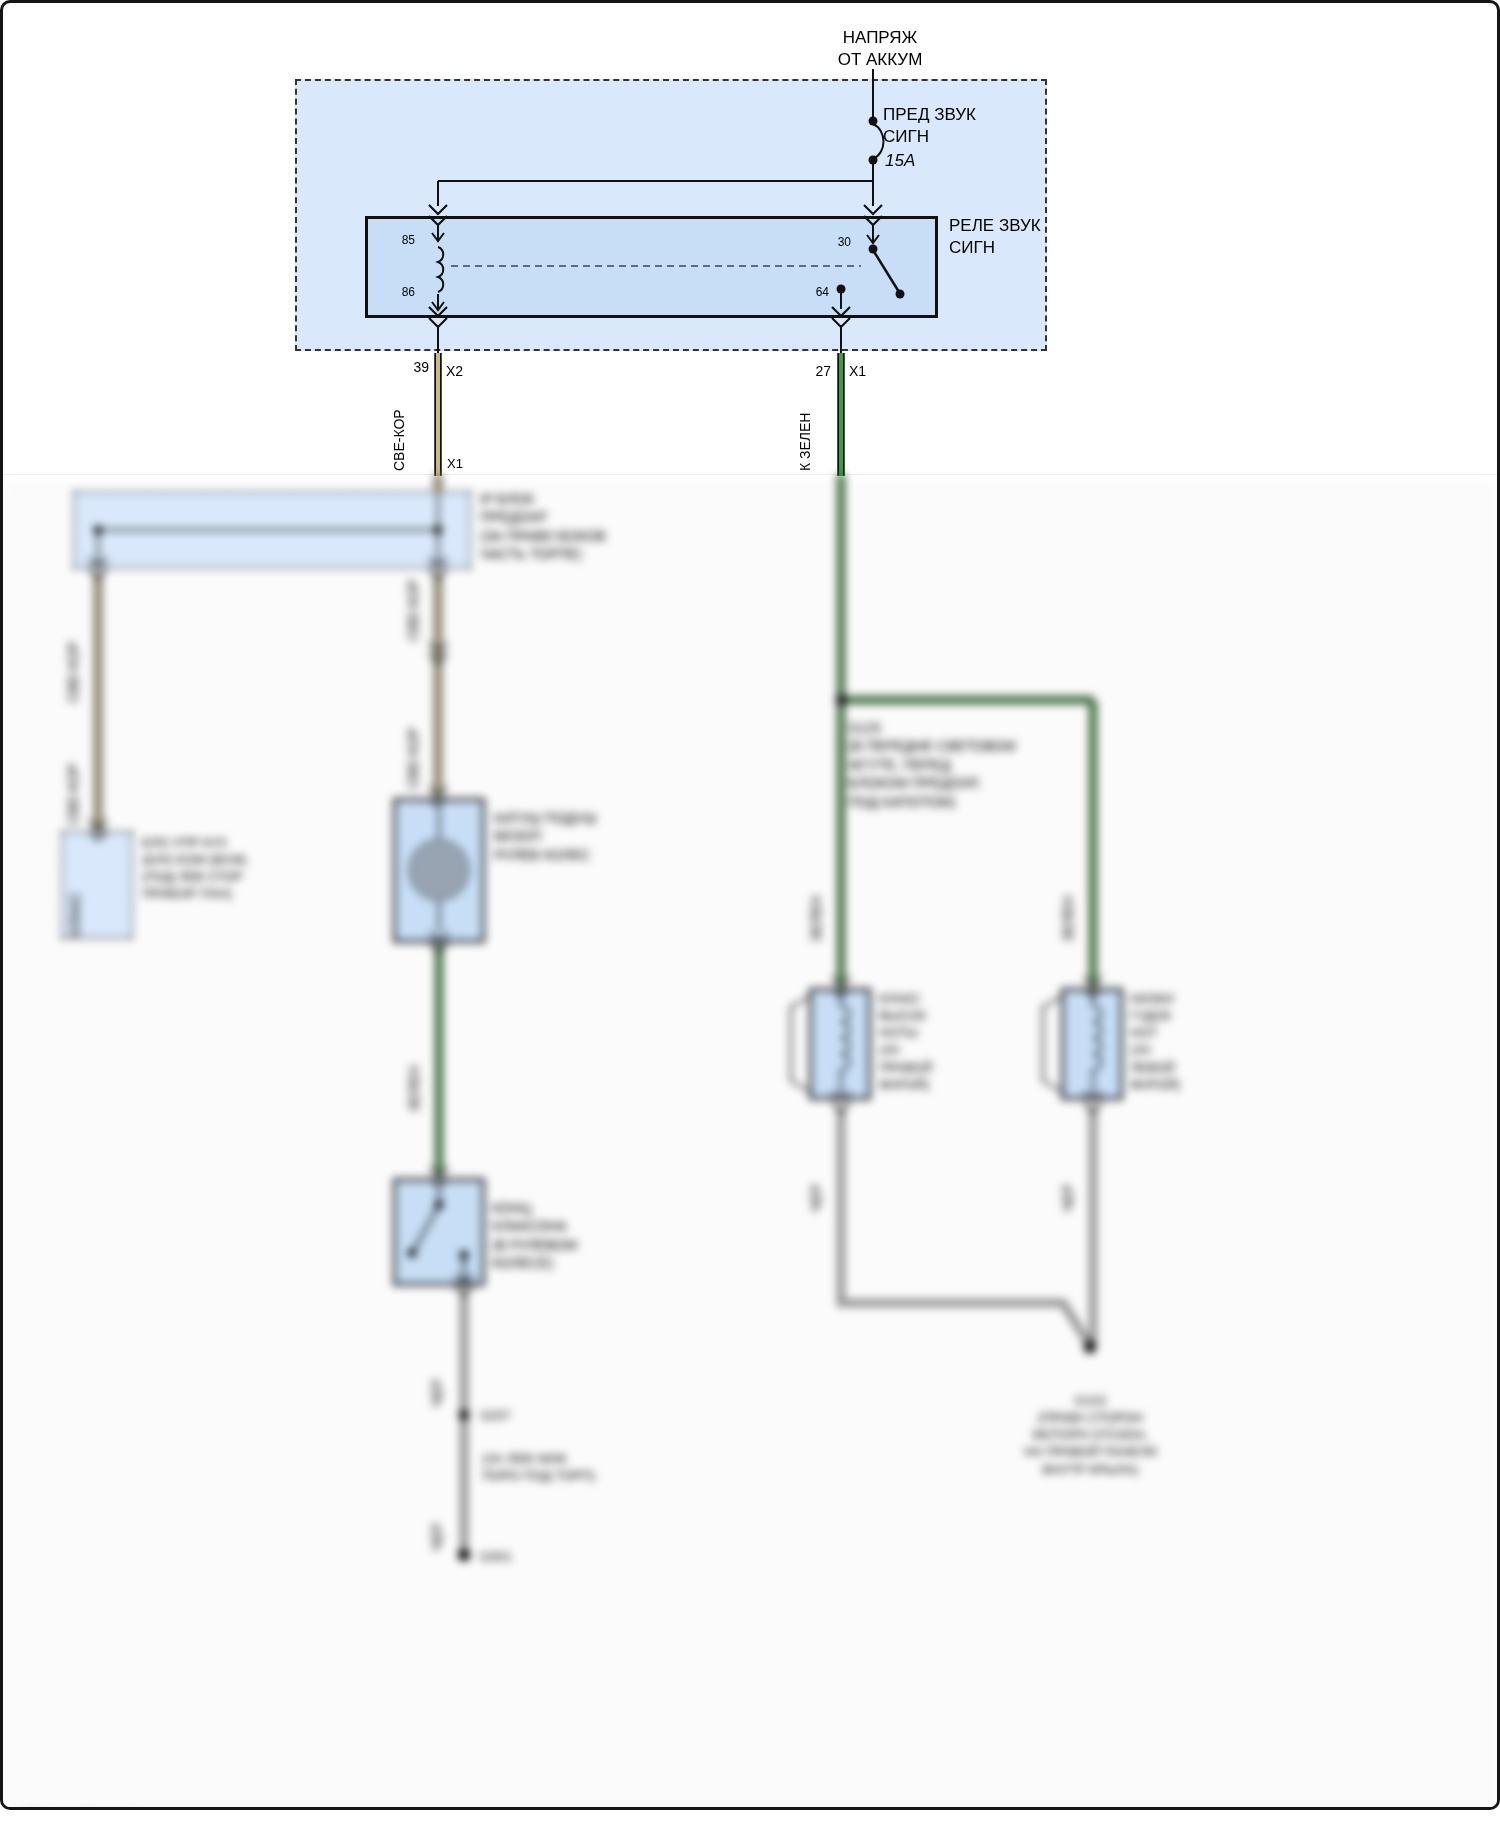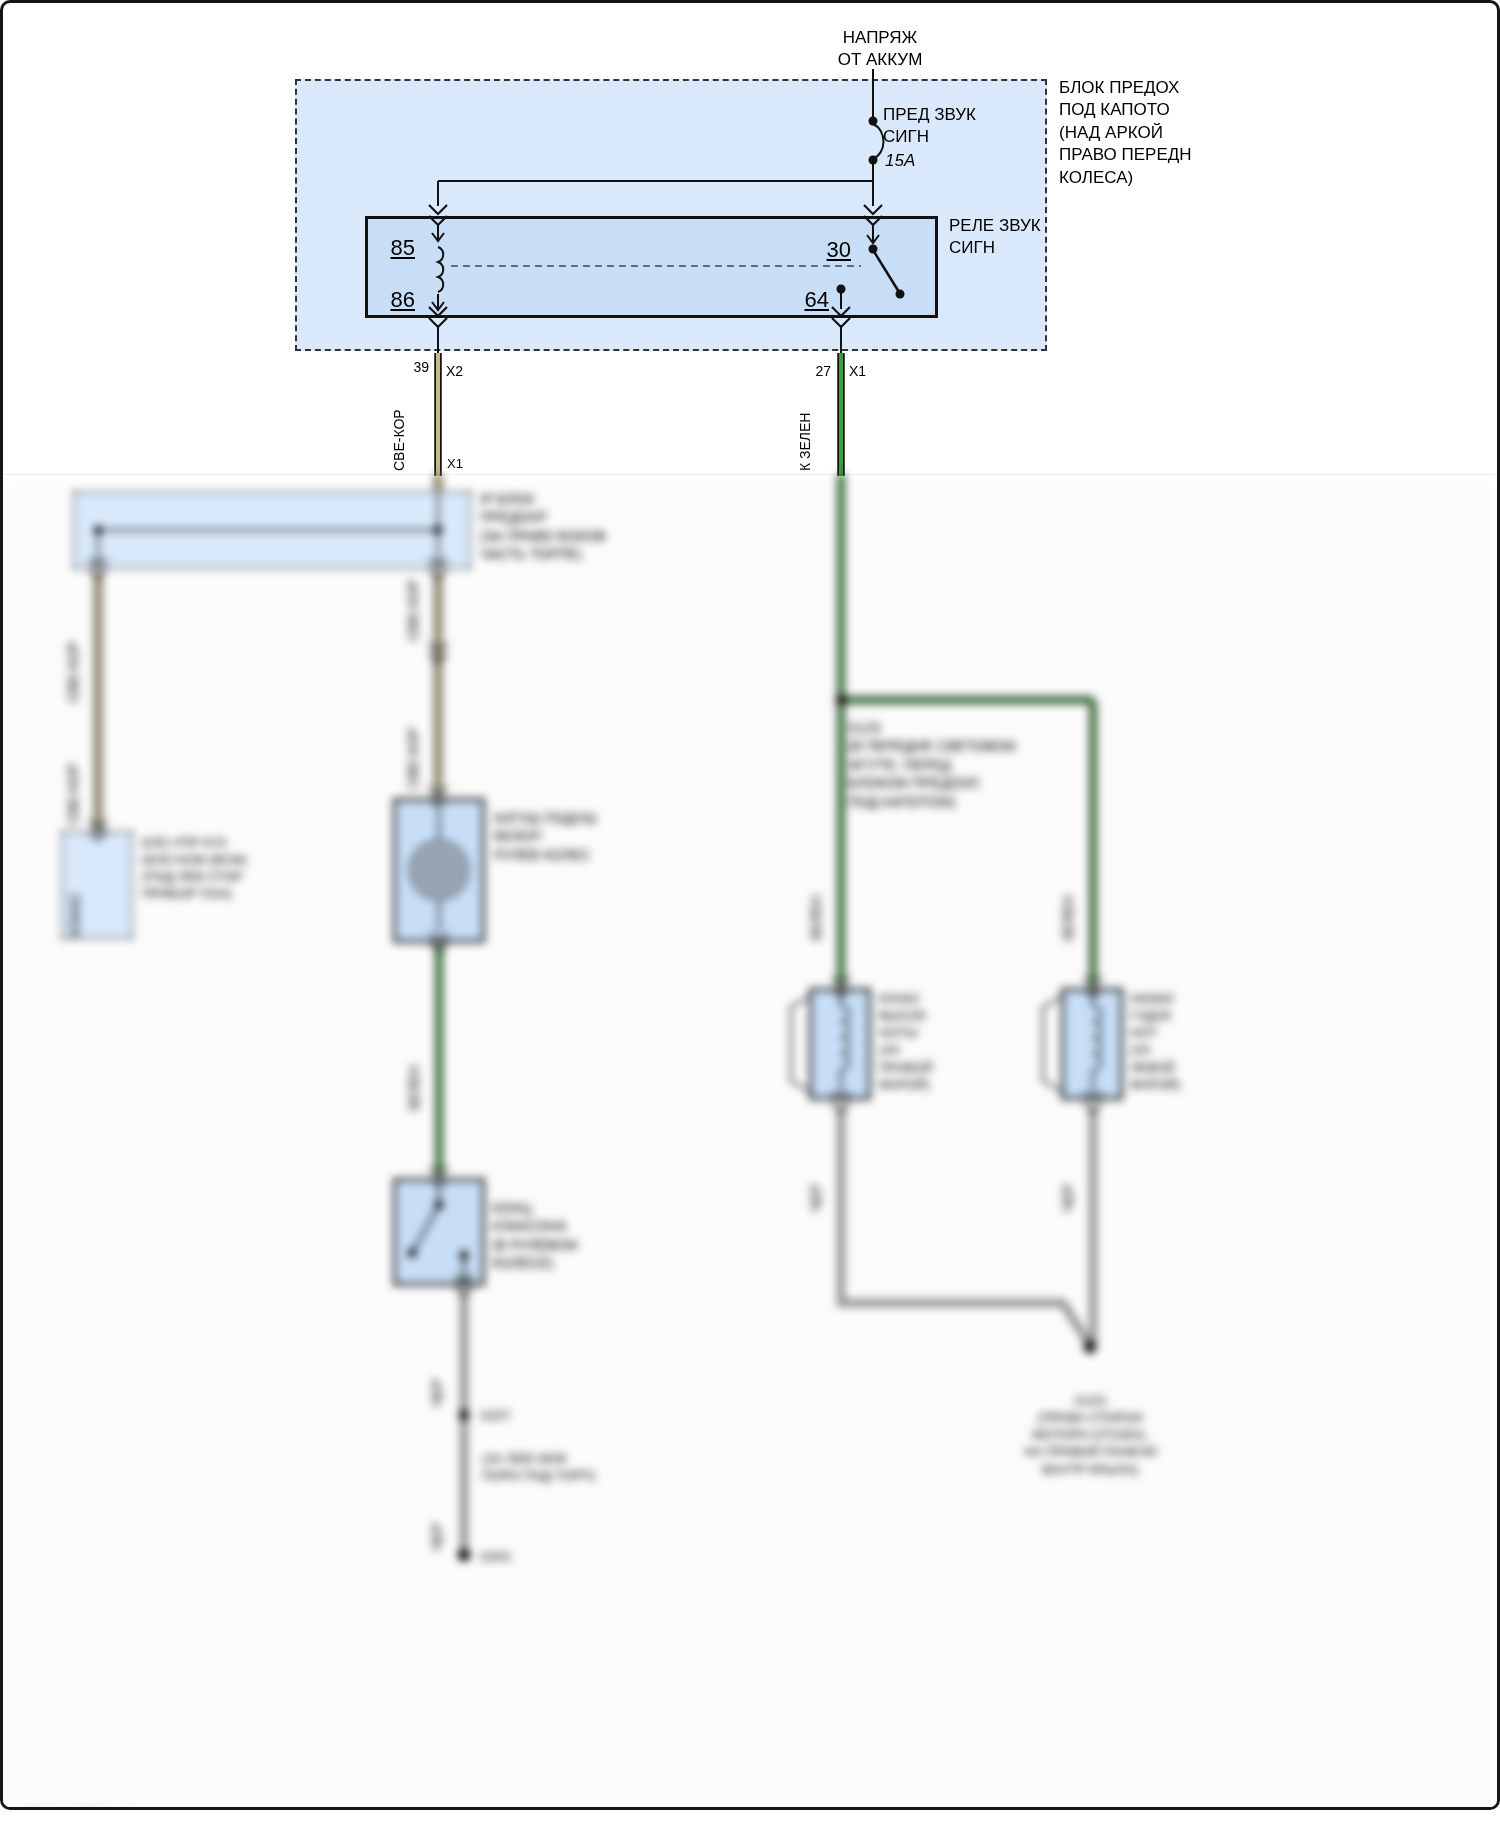--- a/index.html
+++ b/index.html
@@ -3,21 +3,21 @@
 <meta charset="utf-8">
 <style>
   html,body{margin:0;padding:0;background:#fff;}
   .page{position:relative;width:1500px;height:1810px;background:#fff;border:3px solid #151515;
         border-radius:10px;overflow:hidden;box-sizing:border-box;
         font-family:"Liberation Sans",sans-serif;color:#000;}
   svg.layer{position:absolute;left:0;top:0;pointer-events:none;}
   .box{position:absolute;box-sizing:border-box;}
   .lbl{position:absolute;white-space:pre-line;line-height:1.32;}
   .f17{font-size:17px;} .f14{font-size:14px;} .f13{font-size:13px;}
-  .pin{font-size:22px;text-decoration:underline;}
+  .pin{font-size:12px;}
   .tr{text-align:right;} .tc{text-align:center;}
   .vlabel{position:absolute;transform:rotate(-90deg);transform-origin:0 100%;
           white-space:nowrap;height:16px;line-height:16px;font-size:14px;}
   .blur-layer{position:absolute;inset:0;filter:blur(4px);}
   .blurbg{position:absolute;left:0;top:478px;width:100%;height:1368px;background:#fbfbfb;}
   .seam{position:absolute;left:0;top:471px;width:100%;height:1px;background:rgba(0,0,0,0.07);}
   .watermark{position:absolute;font-size:13px;color:#979797;}
 </style>
 </head>
 <body>
@@ -72,25 +72,20 @@
       <path d="M838 350 V473" stroke="#111" stroke-width="7.5"></path>
       <path d="M838 350 V473" stroke="#3f9b3f" stroke-width="4"></path>
     </g>
   </svg>
 
   <div class="lbl f17 tc" style="left:815px;top:24px;width:124px;">НАПРЯЖ
 ОТ АККУМ</div>
   <div class="lbl f17" style="left:880px;top:101px;">ПРЕД ЗВУК
 СИГН</div>
   <div class="lbl f17" style="left:882px;top:147px;font-style:italic;">15А</div>
-  <div class="lbl f17" style="left:1056px;top:74px;">БЛОК ПРЕДОХ
-ПОД КАПОТО
-(НАД АРКОЙ
-ПРАВО ПЕРЕДН
-КОЛЕСА)</div>
   <div class="lbl f17" style="left:946px;top:212px;">РЕЛЕ ЗВУК
 СИГН</div>
 
   <div class="lbl pin tr" style="left:378px;top:230px;width:34px;">85</div>
   <div class="lbl pin tr" style="left:378px;top:282px;width:34px;">86</div>
   <div class="lbl pin tr" style="left:814px;top:232px;width:34px;">30</div>
   <div class="lbl pin tr" style="left:792px;top:282px;width:34px;">64</div>
 
   <div class="lbl f14 tr" style="left:398px;top:355px;width:28px;">39</div>
   <div class="lbl f14" style="left:443px;top:359px;">X2</div>

